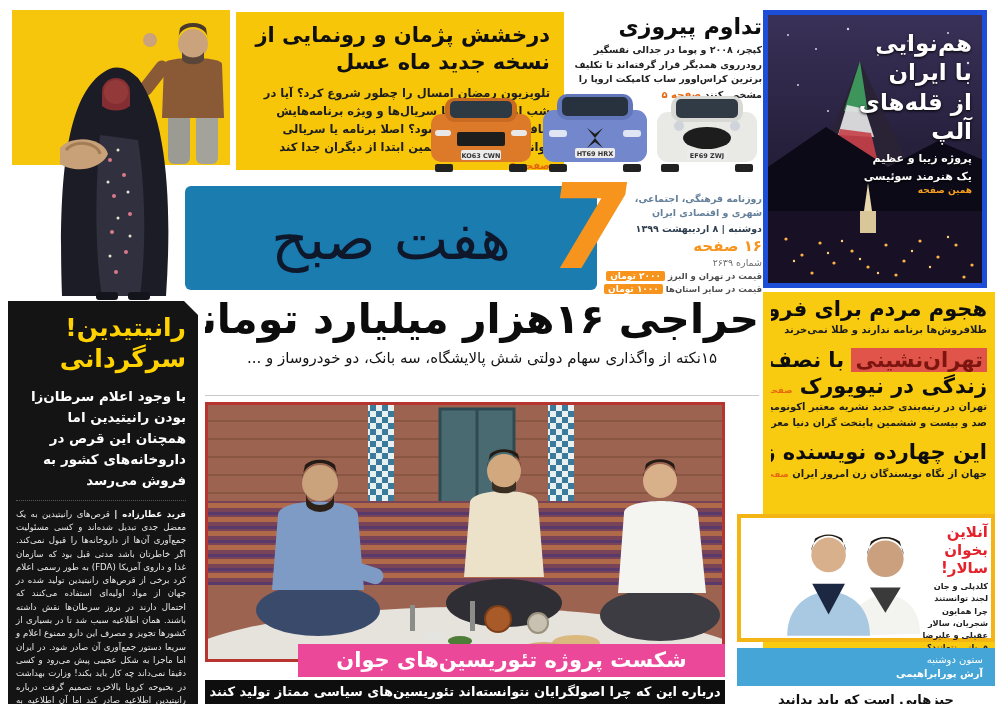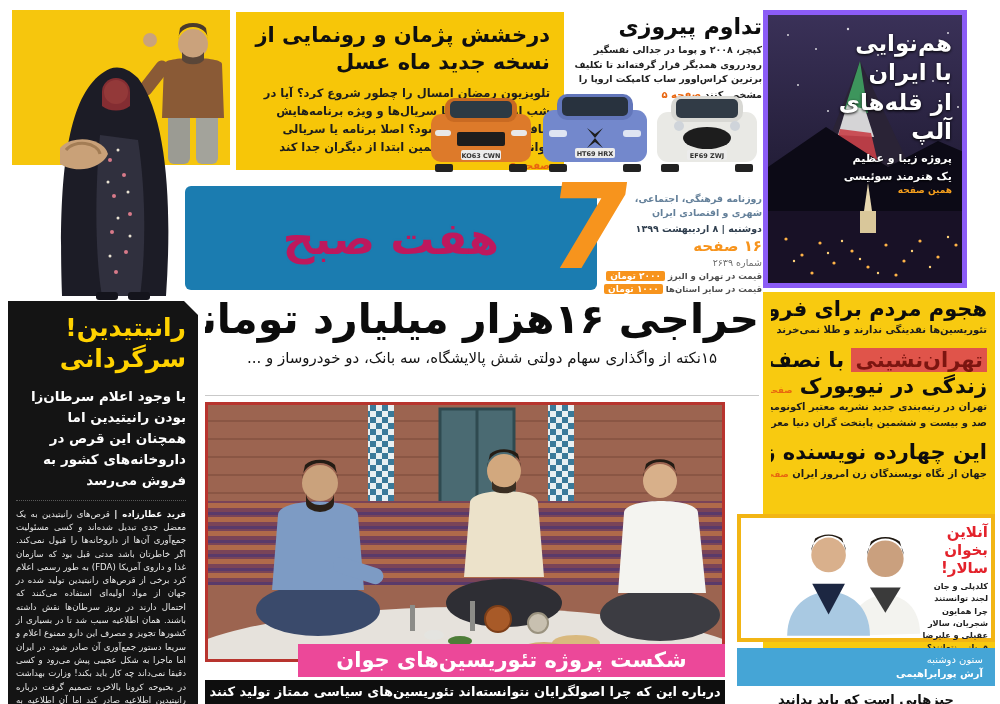--- a/index.html
+++ b/index.html
@@ -5,21 +5,21 @@
   html,body{margin:0;padding:0;background:#ffffff;font-family:"DejaVu Sans",sans-serif;}
   .page{position:relative;width:1000px;height:704px;background:#fff;overflow:hidden;direction:rtl;}
   .abs{position:absolute;box-sizing:border-box;}
   .rtl{direction:rtl;text-align:right;}
   .nowrap{white-space:nowrap;overflow:hidden;}
 
   
   .latin-strip{left:185px;top:169px;width:578px;height:17px;background:#c9c9c6;color:#fff;
     font-size:9px;font-weight:700;letter-spacing:14px;text-align:center;line-height:17px;direction:ltr;overflow:hidden;}
   .logo-box{left:185px;top:186px;width:412px;height:104px;background:#1b7cb0;border-radius:6px;z-index:2;}
-  .logo-text{left:205px;top:196px;width:372px;height:86px;color:#be185d;font-size:44px;font-weight:700;
+  .logo-text{left:205px;top:196px;width:372px;height:86px;color:#0f172a;font-size:58px;font-weight:400;
     text-align:center;line-height:86px;z-index:4;text-shadow:0 0 2px #1b7cb0;}
   .logo-seven{left:548px;top:168px;font-size:118px;font-weight:800;color:#f7941d;z-index:3;
     transform:skewX(-8deg);line-height:1;}
   .info-block{left:598px;top:192px;width:164px;z-index:1;}
   .info-block .l1,.info-block .l2{color:#64809a;font-size:9.5px;font-weight:700;line-height:1.45;}
   .info-block .date{color:#2f3e4e;font-size:9.5px;font-weight:700;margin-top:3px;}
   .info-block .pages{color:#f7941d;font-size:15px;font-weight:800;margin-top:3px;}
   .info-block .issue{color:#6e6e6e;font-size:9.5px;margin-top:2px;padding-left:9px;}
   .price-row{margin-top:3px;font-size:8.5px;font-weight:700;color:#4e4e4e;}
   .price-chip{background:#f7941d;color:#fff;padding:0 4px;border-radius:2px;font-size:9px;font-weight:800;}
@@ -28,21 +28,21 @@
   .tv-box{left:236px;top:12px;width:328px;height:158px;background:#f7c608;padding:10px 14px 8px 10px;z-index:1;}
   .tv-title{font-size:21px;font-weight:800;color:#101010;line-height:1.3;}
   .tv-body{margin-top:7px;font-size:11.5px;font-weight:700;color:#1d1d1d;line-height:1.58;}
   .page-ref{color:#e8650f;font-weight:800;font-size:10px;}
   .car-text{left:566px;top:14px;width:196px;}
   .car-title{font-size:22px;font-weight:800;color:#0d0d0d;}
   .car-body{margin-top:4px;font-size:9.5px;font-weight:700;color:#222;line-height:1.55;}
   .cars-svg{left:425px;top:90px;width:338px;height:84px;z-index:2;}
 
   
-  .alps{left:763px;top:10px;width:204px;height:278px;border:5px solid #8b5cf6;background:#17142a;overflow:hidden;z-index:1;}
+  .alps{left:763px;top:10px;width:224px;height:278px;border:5px solid #1d4ed8;background:#17142a;overflow:hidden;z-index:1;}
   .alps-text{position:absolute;right:10px;top:14px;text-align:right;z-index:2;}
   .alps-title{color:#fff;font-size:23px;font-weight:800;line-height:1.28;text-shadow:0 1px 3px #000;}
   .alps-sub{color:#fff;font-size:11px;font-weight:700;margin-top:5px;text-shadow:0 1px 2px #000;}
   .alps-page{color:#f7a01d;font-size:9px;font-weight:800;margin-top:2px;}
 
   
   .main-head{left:205px;top:292px;width:554px;height:104px;text-align:center;border-bottom:1px solid #c9c9c9;}
   .main-head h1{margin:0;font-size:41px;font-weight:900;color:#0c0c0c;line-height:1.35;}
   .main-sub{font-size:15px;font-weight:400;color:#141414;margin-top:2px;}
 
@@ -359,21 +359,21 @@
         <ellipse cx="226" cy="230" rx="10" ry="5" fill="#e4e4e0"></ellipse>
         <rect x="202" y="200" width="5" height="26" fill="#8c8c88"></rect>
         <rect x="262" y="196" width="5" height="30" fill="#8c8c88"></rect>
       </g>
     </svg>
   </div>
 
   <div class="abs right-col rtl">
     <div class="rc-h nowrap">هجوم مردم برای فروش طلا</div>
     <div class="rc-sub nowrap">
-      <span>تئوریسین‌ها نقدینگی ندارند و طلا نمی‌خرند</span>
+      <span>طلافروش‌ها برنامه ندارند و طلا نمی‌خرند</span>
       
     </div>
     <div class="rc-h rc-gap nowrap">
       <span class="tehran-label">تهران‌نشینی</span><span> با نصف هزینه</span>
     </div>
     <div class="rc-h nowrap">
       <span>زندگی در نیویورک</span>
       <span class="rc-page-inline">صفحه ۶ را بخوانید</span>
     </div>
     <div class="rc-sub nowrap">تهران در رتبه‌بندی جدید نشریه معتبر اکونومیست</div>

